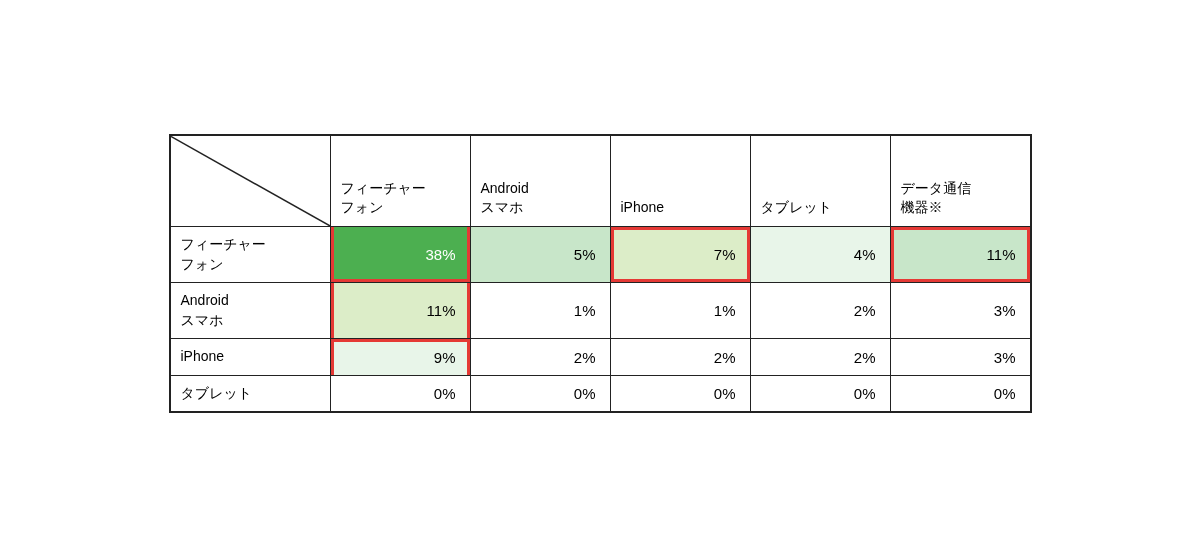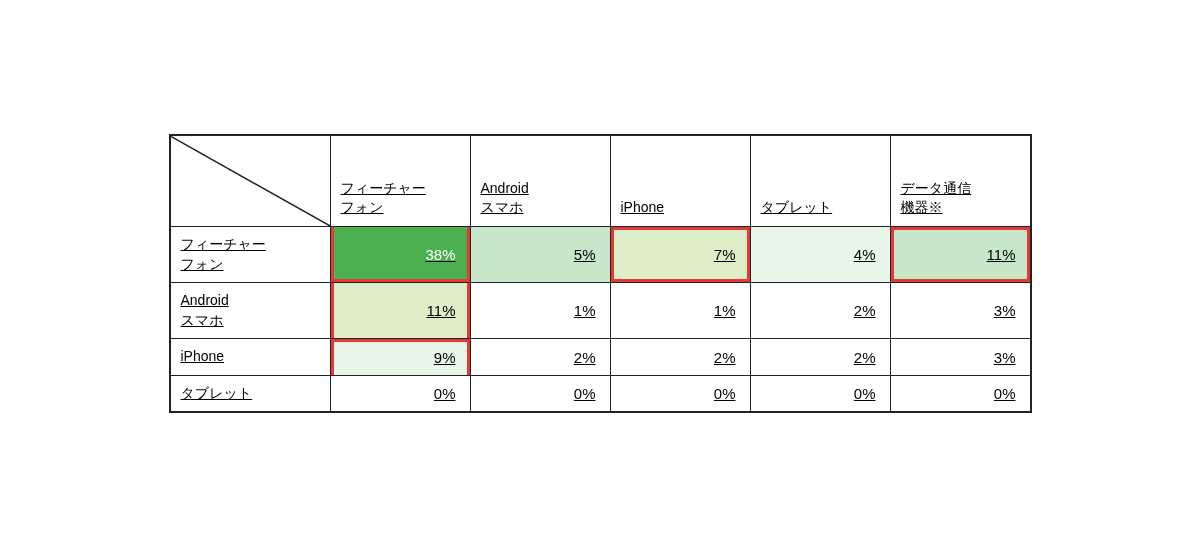--- a/index.html
+++ b/index.html
@@ -17,21 +17,20 @@
       align-items: center;
       width: 1200px;
       height: 547px;
       overflow: hidden;
     }
 
     .table-wrapper {
       border: 1.5px solid #222;
       border-collapse: collapse;
       display: inline-block;
-      text-decoration: underline;
     }
 
     table {
       border-collapse: collapse;
       table-layout: fixed;
     }
 
     table td, table th {
       border: 1.5px solid #222;
       padding: 6px 10px;

